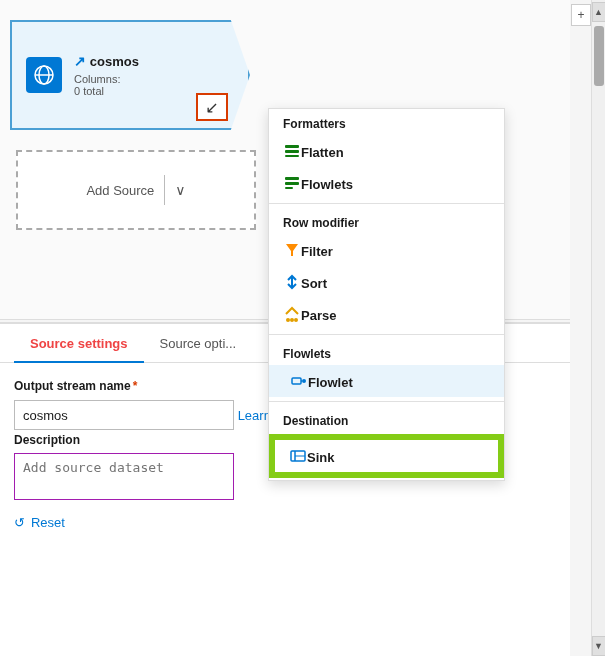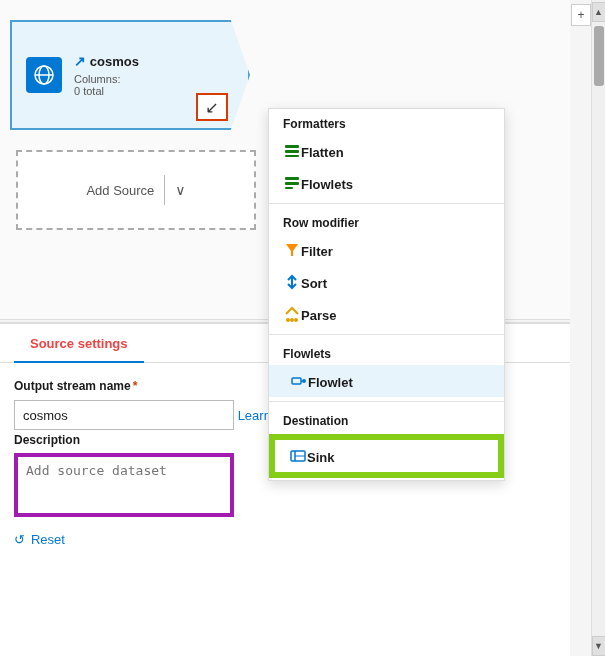--- a/index.html
+++ b/index.html
@@ -264,22 +264,22 @@
 
     .desc-label {
       font-size: 12px;
       font-weight: 600;
       color: #1a1a1a;
       margin-bottom: 6px;
     }
 
     .desc-input {
       width: 220px;
-      height: 64px;
-      border: 4px solid #a21caf;
+      height: 47px;
+      border: 1px solid #a21caf;
       padding: 6px 8px;
       font-size: 13px;
       resize: none;
       outline: none;
       color: #999;
     }
 
     .reset-btn {
       margin-top: 12px;
       display: flex;
@@ -389,20 +389,21 @@
     <span class="add-source-text">Add Source</span>
     <div class="divider-vert"></div>
     <span class="chevron-down">∨</span>
   </div>
 
 </div>
 
 <div class="bottom-panel">
   <div class="tabs-bar">
     <div class="tab active">Source settings</div>
+    <div class="tab">Source opti...</div>
   </div>
 
   <div class="panel-content">
     <div class="field-label">
       <span>Output stream name</span><span class="required-star">*</span>
     </div>
     <input class="text-input" type="text" value="cosmos" style="">
 
     <div class="learn-more-link">
       <span>Learn more</span>

